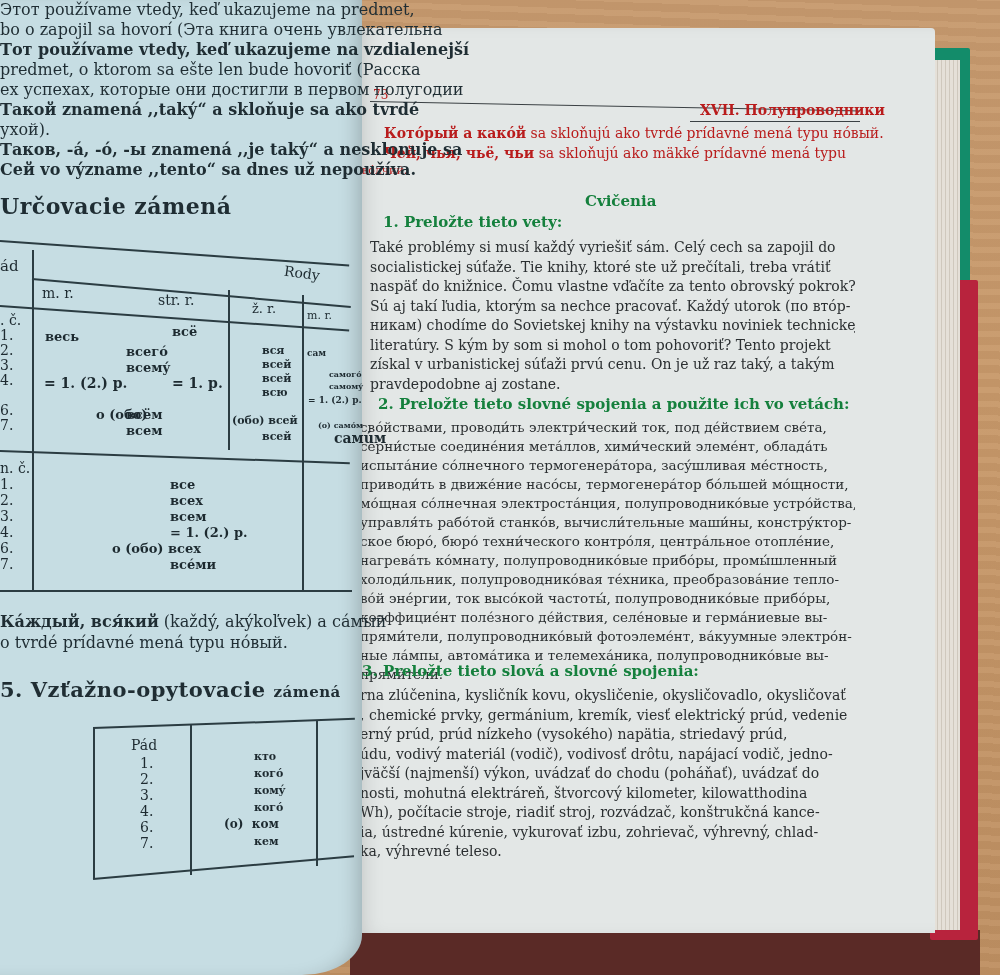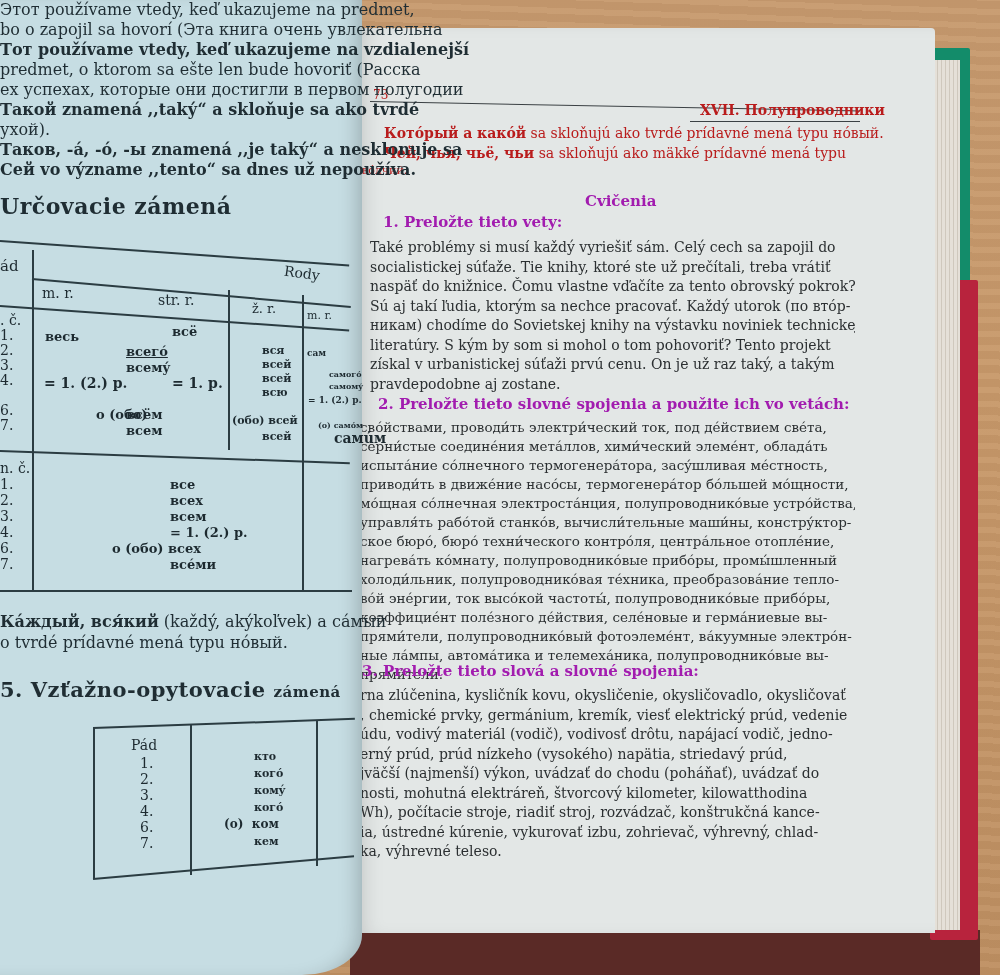--- a/index.html
+++ b/index.html
@@ -28,21 +28,21 @@
   .h{font-size:22px;font-weight:bold;letter-spacing:0.5px;}
   .table1{position:absolute;left:0;top:240px;width:350px;height:350px;}
   .tline{position:absolute;background:#2b3c42;}
   .cell{position:absolute;font-size:13px;line-height:17px;white-space:pre;color:#1d2a30;}
   .cell.b{font-weight:bold;}
   .smalltxt{font-size:11px;}
   
   .rp{position:absolute;font-size:14px;line-height:19.5px;color:#b91c1c;white-space:nowrap;}
   .rp-block{position:absolute;left:370px;width:485px;font-size:14px;line-height:19.5px;color:#2b2f31;text-align:justify;}
   .rp-block div{white-space:nowrap;overflow:hidden;}
-  .rp-head{position:absolute;font-weight:bold;font-size:15px;color:#a21caf;}
+  .rp-head{position:absolute;font-weight:bold;font-size:15px;color:#15803d;}
   .rule{position:absolute;height:1px;background:#3b4144;}
 </style>
 </head>
 <body>
 
 <div class="desk-grain"></div>
 <div class="cover-bottom"></div>
 <div class="cover-green"></div>
 <div class="cover-red"></div>
 <div class="page-edge"></div>
@@ -86,22 +86,22 @@
   <div>коэффициéнт полéзного дéйствия, селéновые и гермáниевые вы-</div>
   <div>прями́тели, полупроводникóвый фотоэлемéнт, вáкуумные электрóн-</div>
   <div>ные лáмпы, автомáтика и телемехáника, полупроводникóвые вы-</div>
   <div>прями́тели.</div>
 </div>
 
 <div class="rp-head" style="left:362px;top:662px;">3. Preložte tieto slová a slovné spojenia:</div>
 <div class="rp-block" style="top:686px;left:360px;width:495px;">
   <div>rna zlúčenina, kysličník kovu, okysličenie, okysličovadlo, okysličovať</div>
   <div>, chemické prvky, germánium, kremík, viesť elektrický prúd, vedenie</div>
+  <div>erný prúd, prúd nízkeho (vysokého) napätia, striedavý prúd,</div>
   <div>údu, vodivý materiál (vodič), vodivosť drôtu, napájací vodič, jedno-</div>
-  <div>erný prúd, prúd nízkeho (vysokého) napätia, striedavý prúd,</div>
   <div>jväčší (najmenší) výkon, uvádzať do chodu (poháňať), uvádzať do</div>
   <div>nosti, mohutná elektráreň, štvorcový kilometer, kilowatthodina</div>
   <div>Wh), počítacie stroje, riadiť stroj, rozvádzač, konštrukčná kance-</div>
   <div>ia, ústredné kúrenie, vykurovať izbu, zohrievač, výhrevný, chlad-</div>
   <div>ka, výhrevné teleso.</div>
 </div>
 
 <div class="page-left"></div>
 
 <div class="lp" style="left:0;top:0;">Этот používame vtedy, keď ukazujeme na predmet,</div>
@@ -136,21 +136,21 @@
   <div class="cell" style="left:0;top:72px;font-size:14px;">. č.</div>
   <div class="cell" style="left:0;top:87px;font-size:14px;">1.</div>
   <div class="cell" style="left:0;top:102px;font-size:14px;">2.</div>
   <div class="cell" style="left:0;top:117px;font-size:14px;">3.</div>
   <div class="cell" style="left:0;top:132px;font-size:14px;">4.</div>
   <div class="cell" style="left:0;top:162px;font-size:14px;">6.</div>
   <div class="cell" style="left:0;top:177px;font-size:14px;">7.</div>
 
   <div class="cell b" style="left:45px;top:88px;">весь</div>
   <div class="cell b" style="left:172px;top:83px;">всё</div>
-  <div class="cell b" style="left:126px;top:103px;text-decoration:underline;">всегó</div>
+  <div class="cell b" style="left:126px;top:103px;">всегó</div>
   <div class="cell b" style="left:126px;top:119px;">всемý</div>
   <div class="cell b" style="left:44px;top:135px;font-size:14px;">= 1. (2.) р.</div>
   <div class="cell b" style="left:172px;top:135px;font-size:14px;">= 1. р.</div>
   <div class="cell b" style="left:64px;top:166px;margin-left:32px;">о (обо)</div>
   <div class="cell b" style="left:126px;top:166px;">всём</div>
   <div class="cell b" style="left:126px;top:182px;">всем</div>
 
   <div class="cell b smalltxt" style="left:262px;top:102px;">вся</div>
   <div class="cell b smalltxt" style="left:262px;top:116px;">всей</div>
   <div class="cell b smalltxt" style="left:262px;top:130px;">всей</div>

